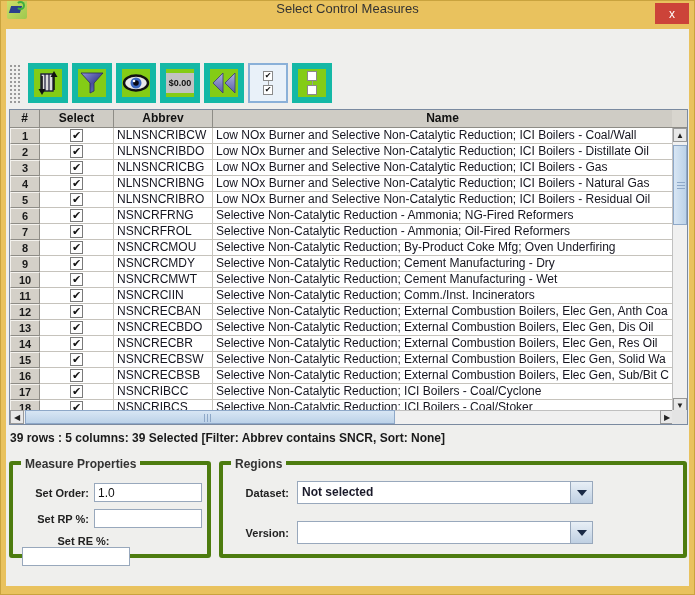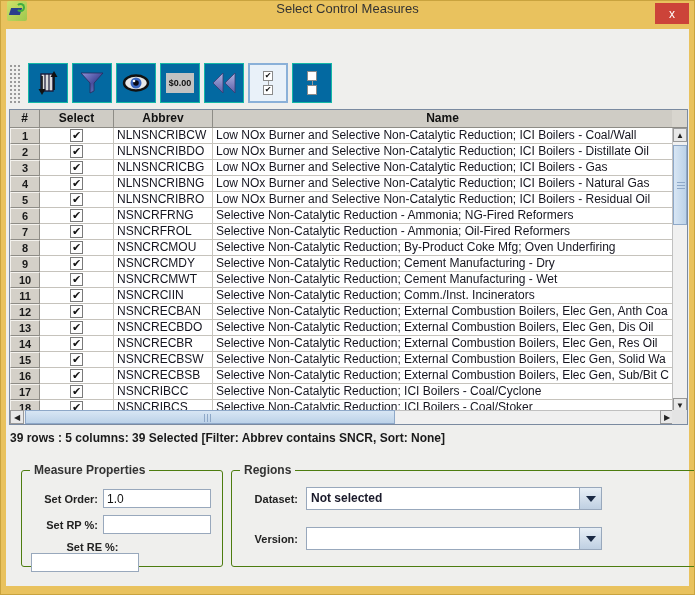--- a/index.html
+++ b/index.html
@@ -5,37 +5,37 @@
   * { box-sizing: border-box; margin: 0; padding: 0; }
   html,body { width: 695px; height: 595px; }
   body { font-family: "Liberation Sans", sans-serif; }
 
   .window {
     position: relative; width: 695px; height: 595px;
     background: #e9c25e; border: 1px solid #c9a33e; overflow: hidden;
   }
 
   
-  .titlebar { position: absolute; left:0; top:0; width:100%; height:15px; display:flex; align-items:flex-start; }
+  .titlebar { position: absolute; left:0; top:0; width:100%; height:15px; display:flex; align-items:center; }
   .app-icon { width:20px; height:20px; margin-left:6px; border-radius:2px;
     background: linear-gradient(135deg,#cfe06a 0%,#9ec84e 100%); position:relative; overflow:hidden; }
   .app-icon .kbd { position:absolute; left:3px; top:7px; width:11px; height:7px; background:#2b3f8c; transform:skewX(-18deg); }
   .app-icon .arrow { position:absolute; right:2px; top:2px; width:9px; height:9px; border:2px solid #3fae3f; border-left-color:transparent; border-radius:50%; }
   .title-text { position:absolute; left:0; right:0; text-align:center; font-size:13px; color:#333; }
   .close-btn { position:absolute; right:5px; top:2px; width:34px; height:21px;
     background:#cc4339; color:#fff; font-size:12px; display:flex; align-items:center; justify-content:center; cursor:pointer; }
 
   
   .content { position:absolute; left:5px; right:5px; top:28px; bottom:8px; background:#efefed; }
 
   
   .toolbar { position:absolute; left:2px; top:32px; height:44px; display:flex; align-items:center; }
   .drag-handle { width:12px; height:40px; margin-right:8px;
     background-image: radial-gradient(#9a9a9a 1px, transparent 1.2px); background-size:4px 4px; background-position:1px 1px; }
-  .tb-btn { width:40px; height:40px; margin-right:4px; background:#0369a1; border:1px solid #14b8a6;
+  .tb-btn { width:40px; height:40px; margin-right:4px; background:#84cc16; border:6px solid #14b8a6;
     display:flex; align-items:center; justify-content:center; cursor:pointer; }
   .tb-btn.selected { border:2px solid #8ab0d8; background:#e9f1f9; }
   .money-face { width:28px; height:20px; background:#c2c2c2; display:flex; align-items:center; justify-content:center;
     font-size:9px; font-weight:bold; color:#111; letter-spacing:0; }
   .mini-checks { display:flex; flex-direction:column; align-items:center; }
   .mini-box { width:10px; height:10px; border:1px solid #8a8a8a; background:#fff; font-size:8px; line-height:8px; text-align:center; color:#111; }
   .mini-link { width:1px; height:4px; background:#9a9a9a; }
 
   
   .tablewrap { position:absolute; left:3px; top:80px; width:679px; height:316px; border:1px solid #7a8aa0; background:#fff; }
@@ -68,21 +68,21 @@
   .hscroll .left { left:0; top:-1px; } .hscroll .right { right:0; top:-1px; }
   .hthumb { position:absolute; left:15px; top:-1px; width:370px; height:14px;
     background: linear-gradient(180deg,#d8e6f4,#bcd2e8); border:1px solid #8ea8c8; }
   .grip-v { position:absolute; left:178px; top:3px; width:1px; height:8px; background:#8ea8c8; box-shadow:3px 0 #8ea8c8, 6px 0 #8ea8c8; }
   .sb-corner { position:absolute; right:0; bottom:0; width:15px; height:14px; background:#e4e4e4; }
 
   
   .status { position:absolute; left:4px; top:402px; font-size:12px; font-weight:bold; color:#1a1a1a; }
 
   
-  .group { position:absolute; top:441px; height:97px; border:1px solid #4d7c0f; border-radius:3px;margin-left:12px; }
+  .group { position:absolute; top:432px; height:97px; border:4px solid #4d7c0f; border-radius:3px; }
   .group-title { position:absolute; top:-8px; left:8px; background:#efefed; padding:0 4px; font-size:12px; font-weight:bold; color:#333; }
   .mp-group { left:3px; width:202px; }
   .rg-group { left:213px; width:468px; }
 
   .field-row { position:absolute; display:flex; align-items:center; }
   .flabel { font-size:11px; font-weight:bold; color:#222; text-align:right; }
   .mp-group .flabel { width:72px; }
   .tfield { margin-left:5px; width:108px; height:19px; background:#fff; border:1px solid #98a8bc; font-size:12px; color:#111;
     font-family:"Liberation Sans",sans-serif; padding:0 3px; }
   .mp-row1 { left:4px; top:18px; } .mp-row2 { left:4px; top:44px; } .mp-row3 { left:4px; top:70px;flex-direction:column; }

